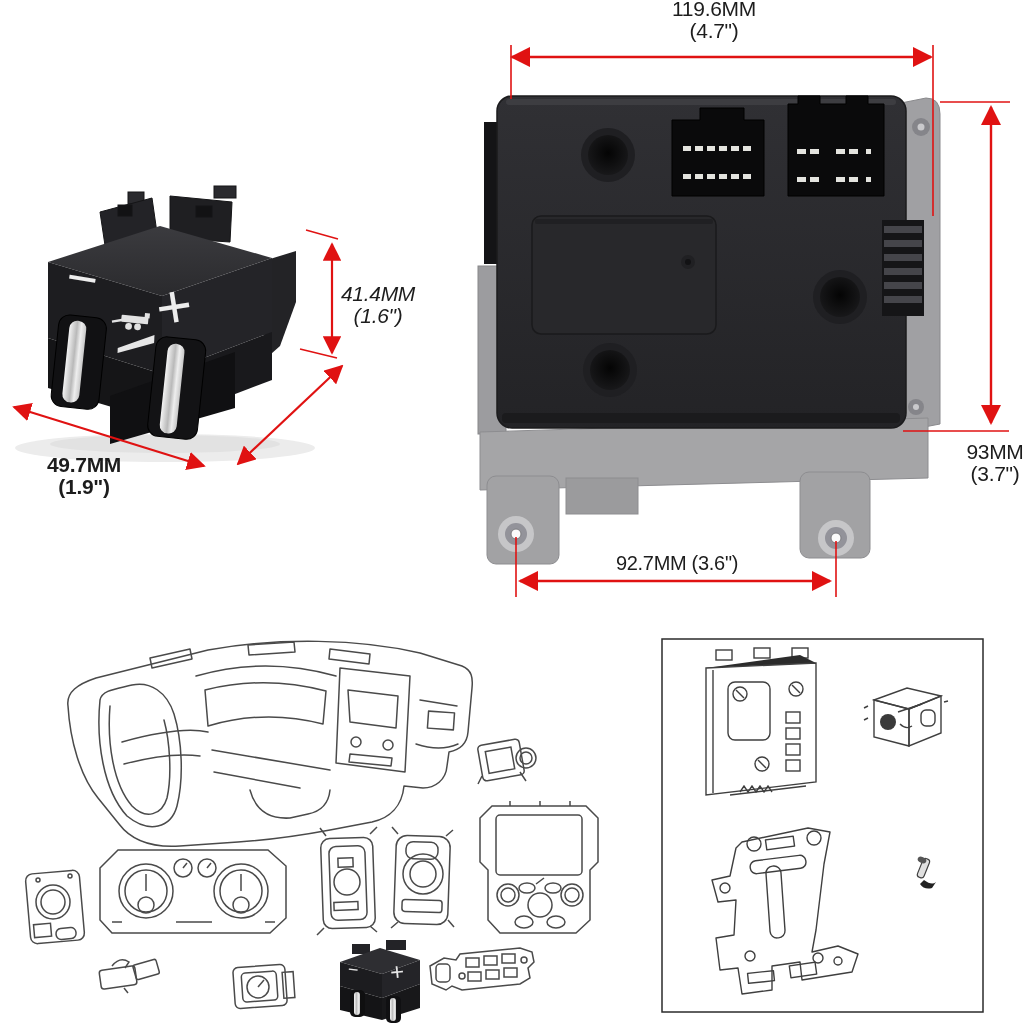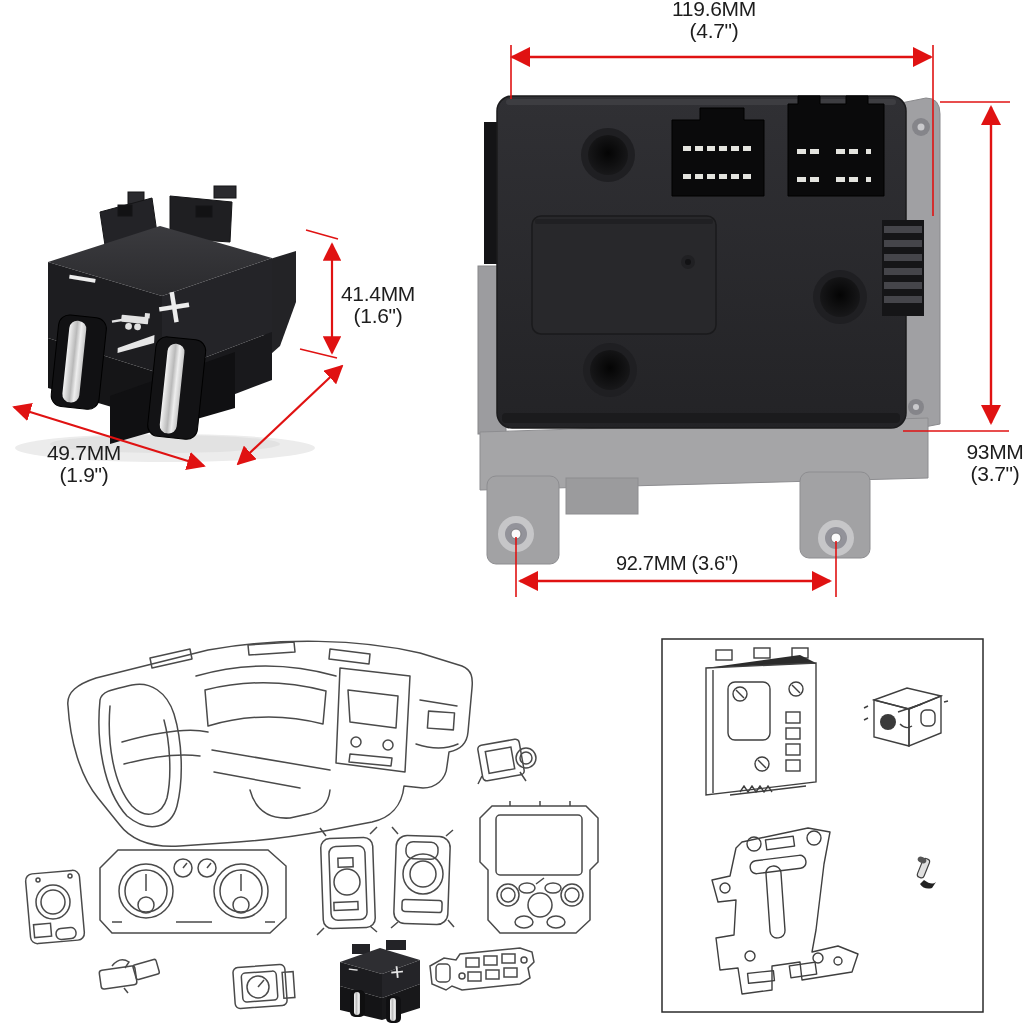--- a/index.html
+++ b/index.html
@@ -396,24 +396,24 @@
 
   <div class="dim-label" style="left:955px;top:441px;width:80px;">
     <div>93MM</div>
     <div>(3.7")</div>
   </div>
 
   <div class="dim-label small" style="left:577px;top:552px;width:200px;">
     <div>92.7MM (3.6")</div>
   </div>
 
-  <div class="dim-label" style="left:328px;top:283px;width:100px;">
+  <div class="dim-label" style="left:328px;top:283px;width:100px;font-style:italic;">
     <div>41.4MM</div>
     <div>(1.6")</div>
   </div>
 
 
-  <div class="dim-label" style="left:34px;top:442px;width:100px;">
+  <div class="dim-label" style="left:34px;top:454px;width:100px;font-weight:bold;">
     <div>49.7MM</div>
     <div>(1.9")</div>
   </div>
 
 </div>
 
 </body></html>

